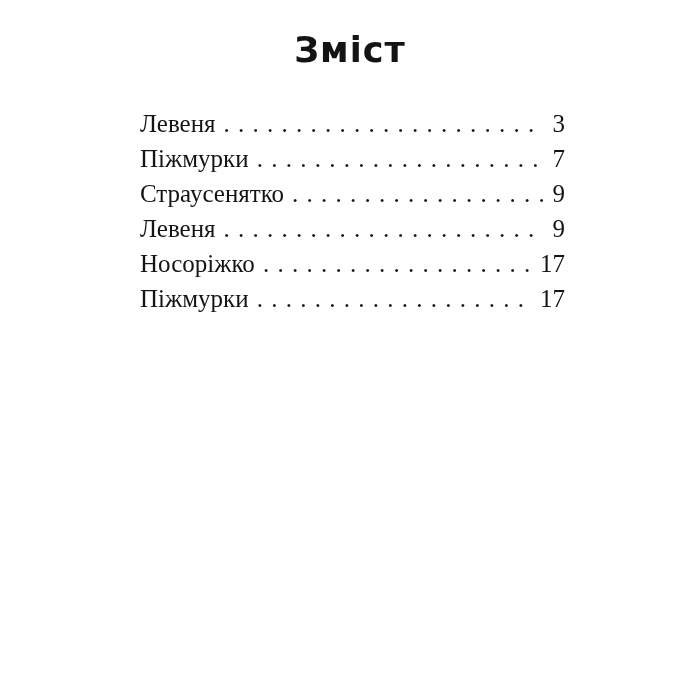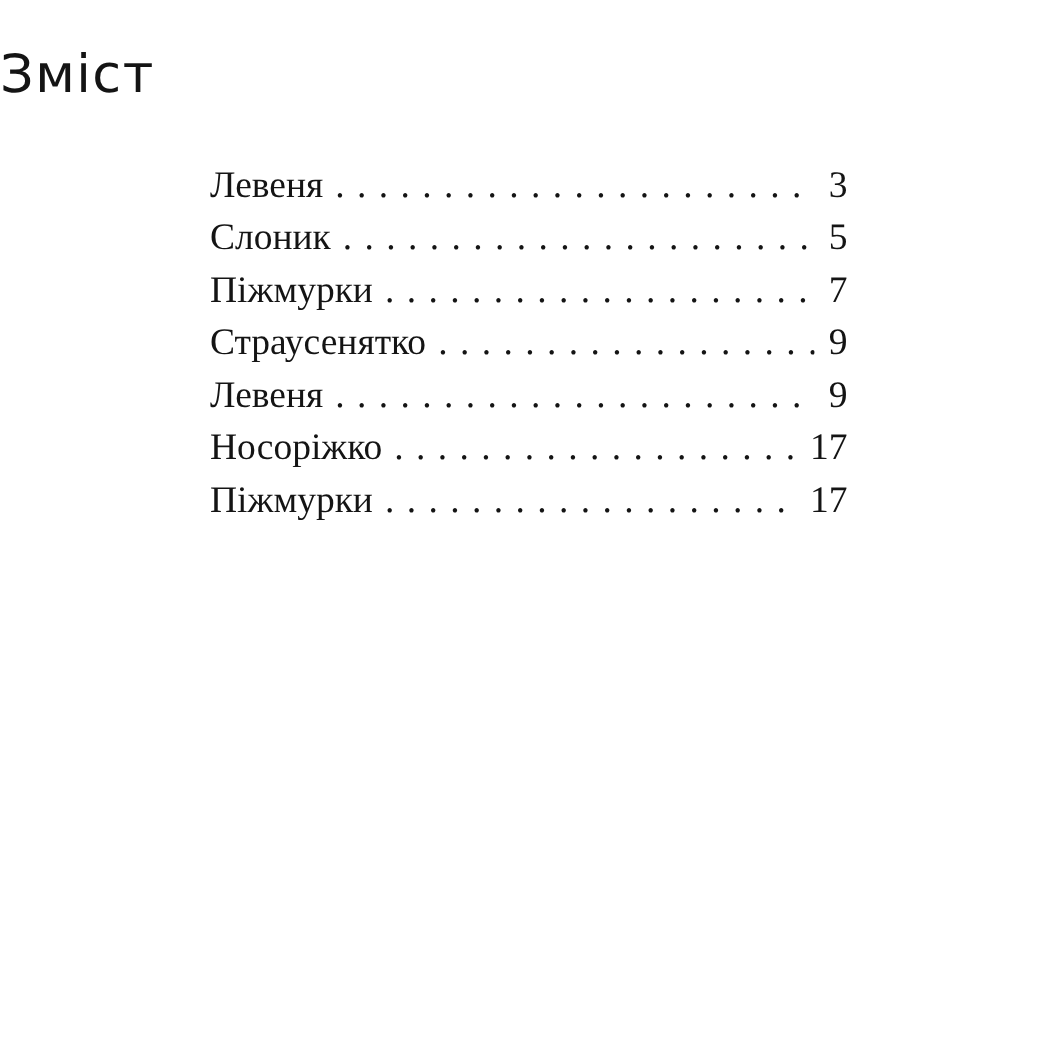--- a/index.html
+++ b/index.html
@@ -16,24 +16,24 @@
   .page {
     width: 700px;
     height: 700px;
     background: #ffffff;
     box-sizing: border-box;
   }
   .page-title {
     margin: 0;
     padding-top: 33px;
     font-family: "DejaVu Sans", sans-serif;
-    font-weight: normal;
+    font-weight: bold;
     font-size: 35px;
     line-height: 1;
-    text-align: left;
+    text-align: center;
     letter-spacing: 1px;
     color: #141414;
   }
   .toc {
     margin: 38px 135px 0 140px;
     font-family: "Liberation Serif", serif;
     font-size: 25px;
     color: #141414;
   }
   .toc-row {
@@ -70,25 +70,20 @@
 <div class="page">
   <h1 class="page-title">Зміст</h1>
 
   <div class="toc" id="toc">
   <div class="toc-row">
     <span class="toc-label">Левеня</span>
     <span class="toc-leader"></span>
     <span class="toc-page">3</span>
   </div>
 
-  <div class="toc-row">
-    <span class="toc-label">Слоник</span>
-    <span class="toc-leader"></span>
-    <span class="toc-page">5</span>
-  </div>
 
   <div class="toc-row">
     <span class="toc-label">Піжмурки</span>
     <span class="toc-leader"></span>
     <span class="toc-page">7</span>
   </div>
 
   <div class="toc-row">
     <span class="toc-label">Страусенятко</span>
     <span class="toc-leader"></span>

